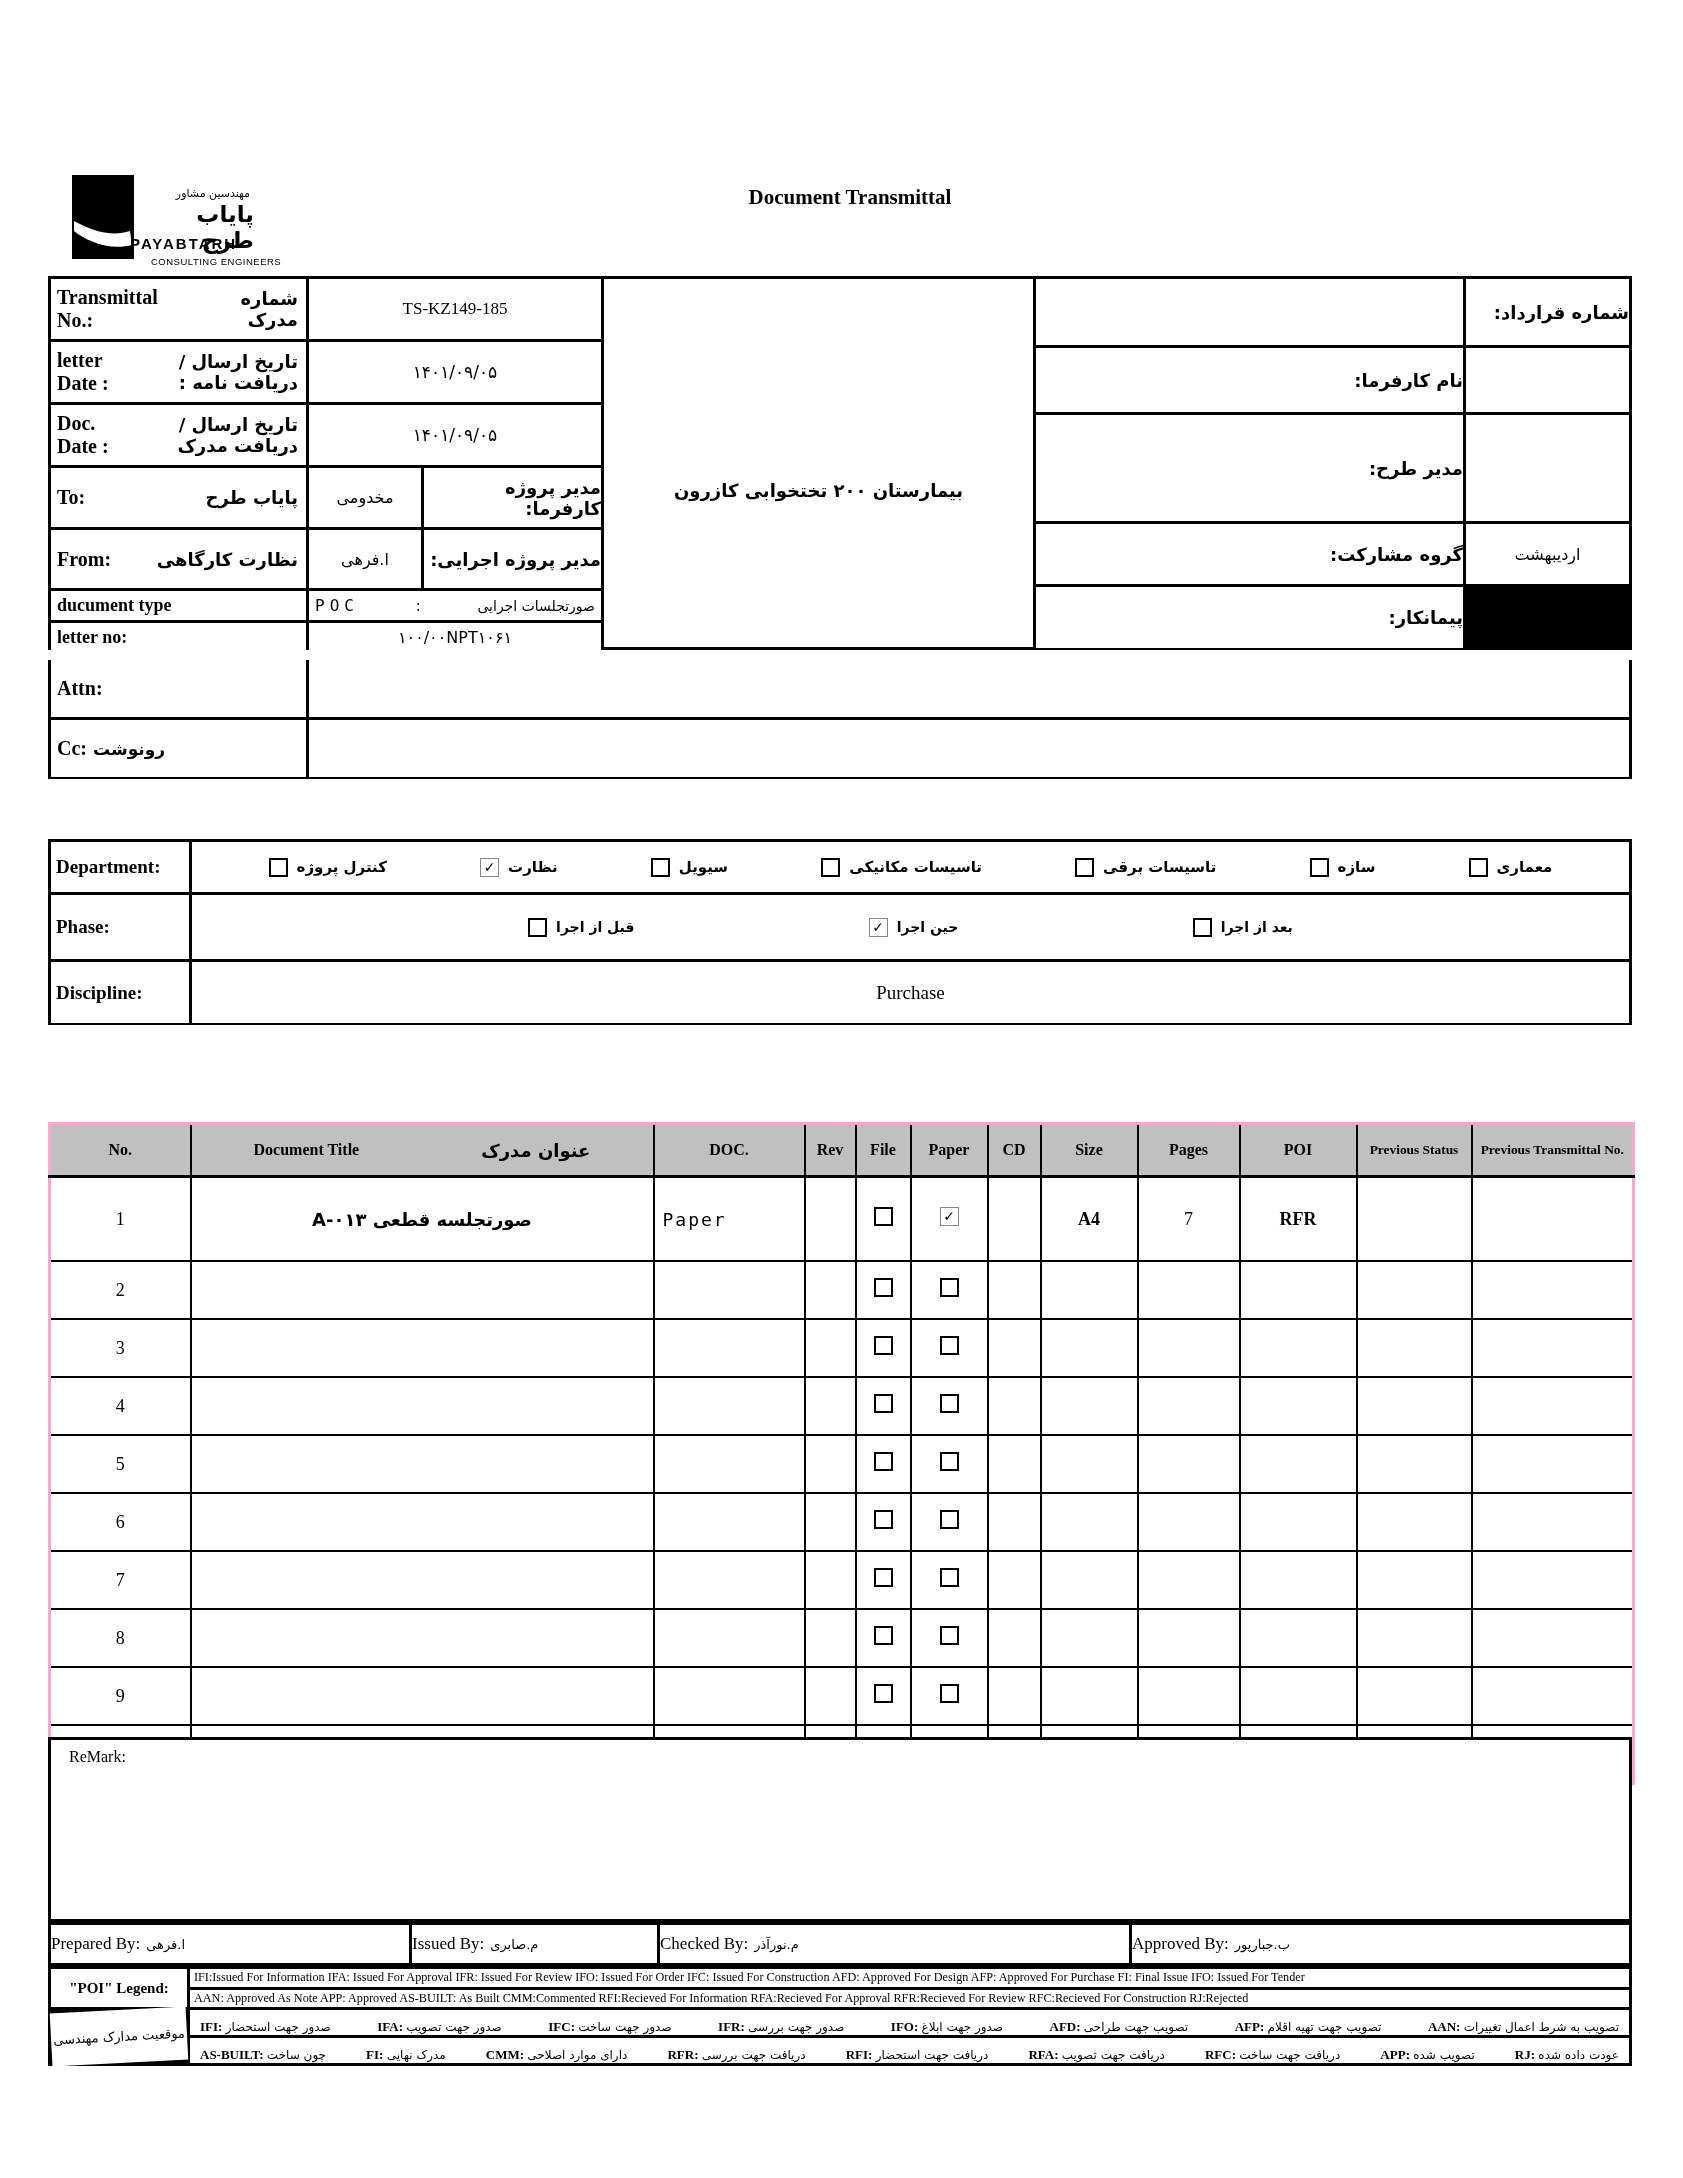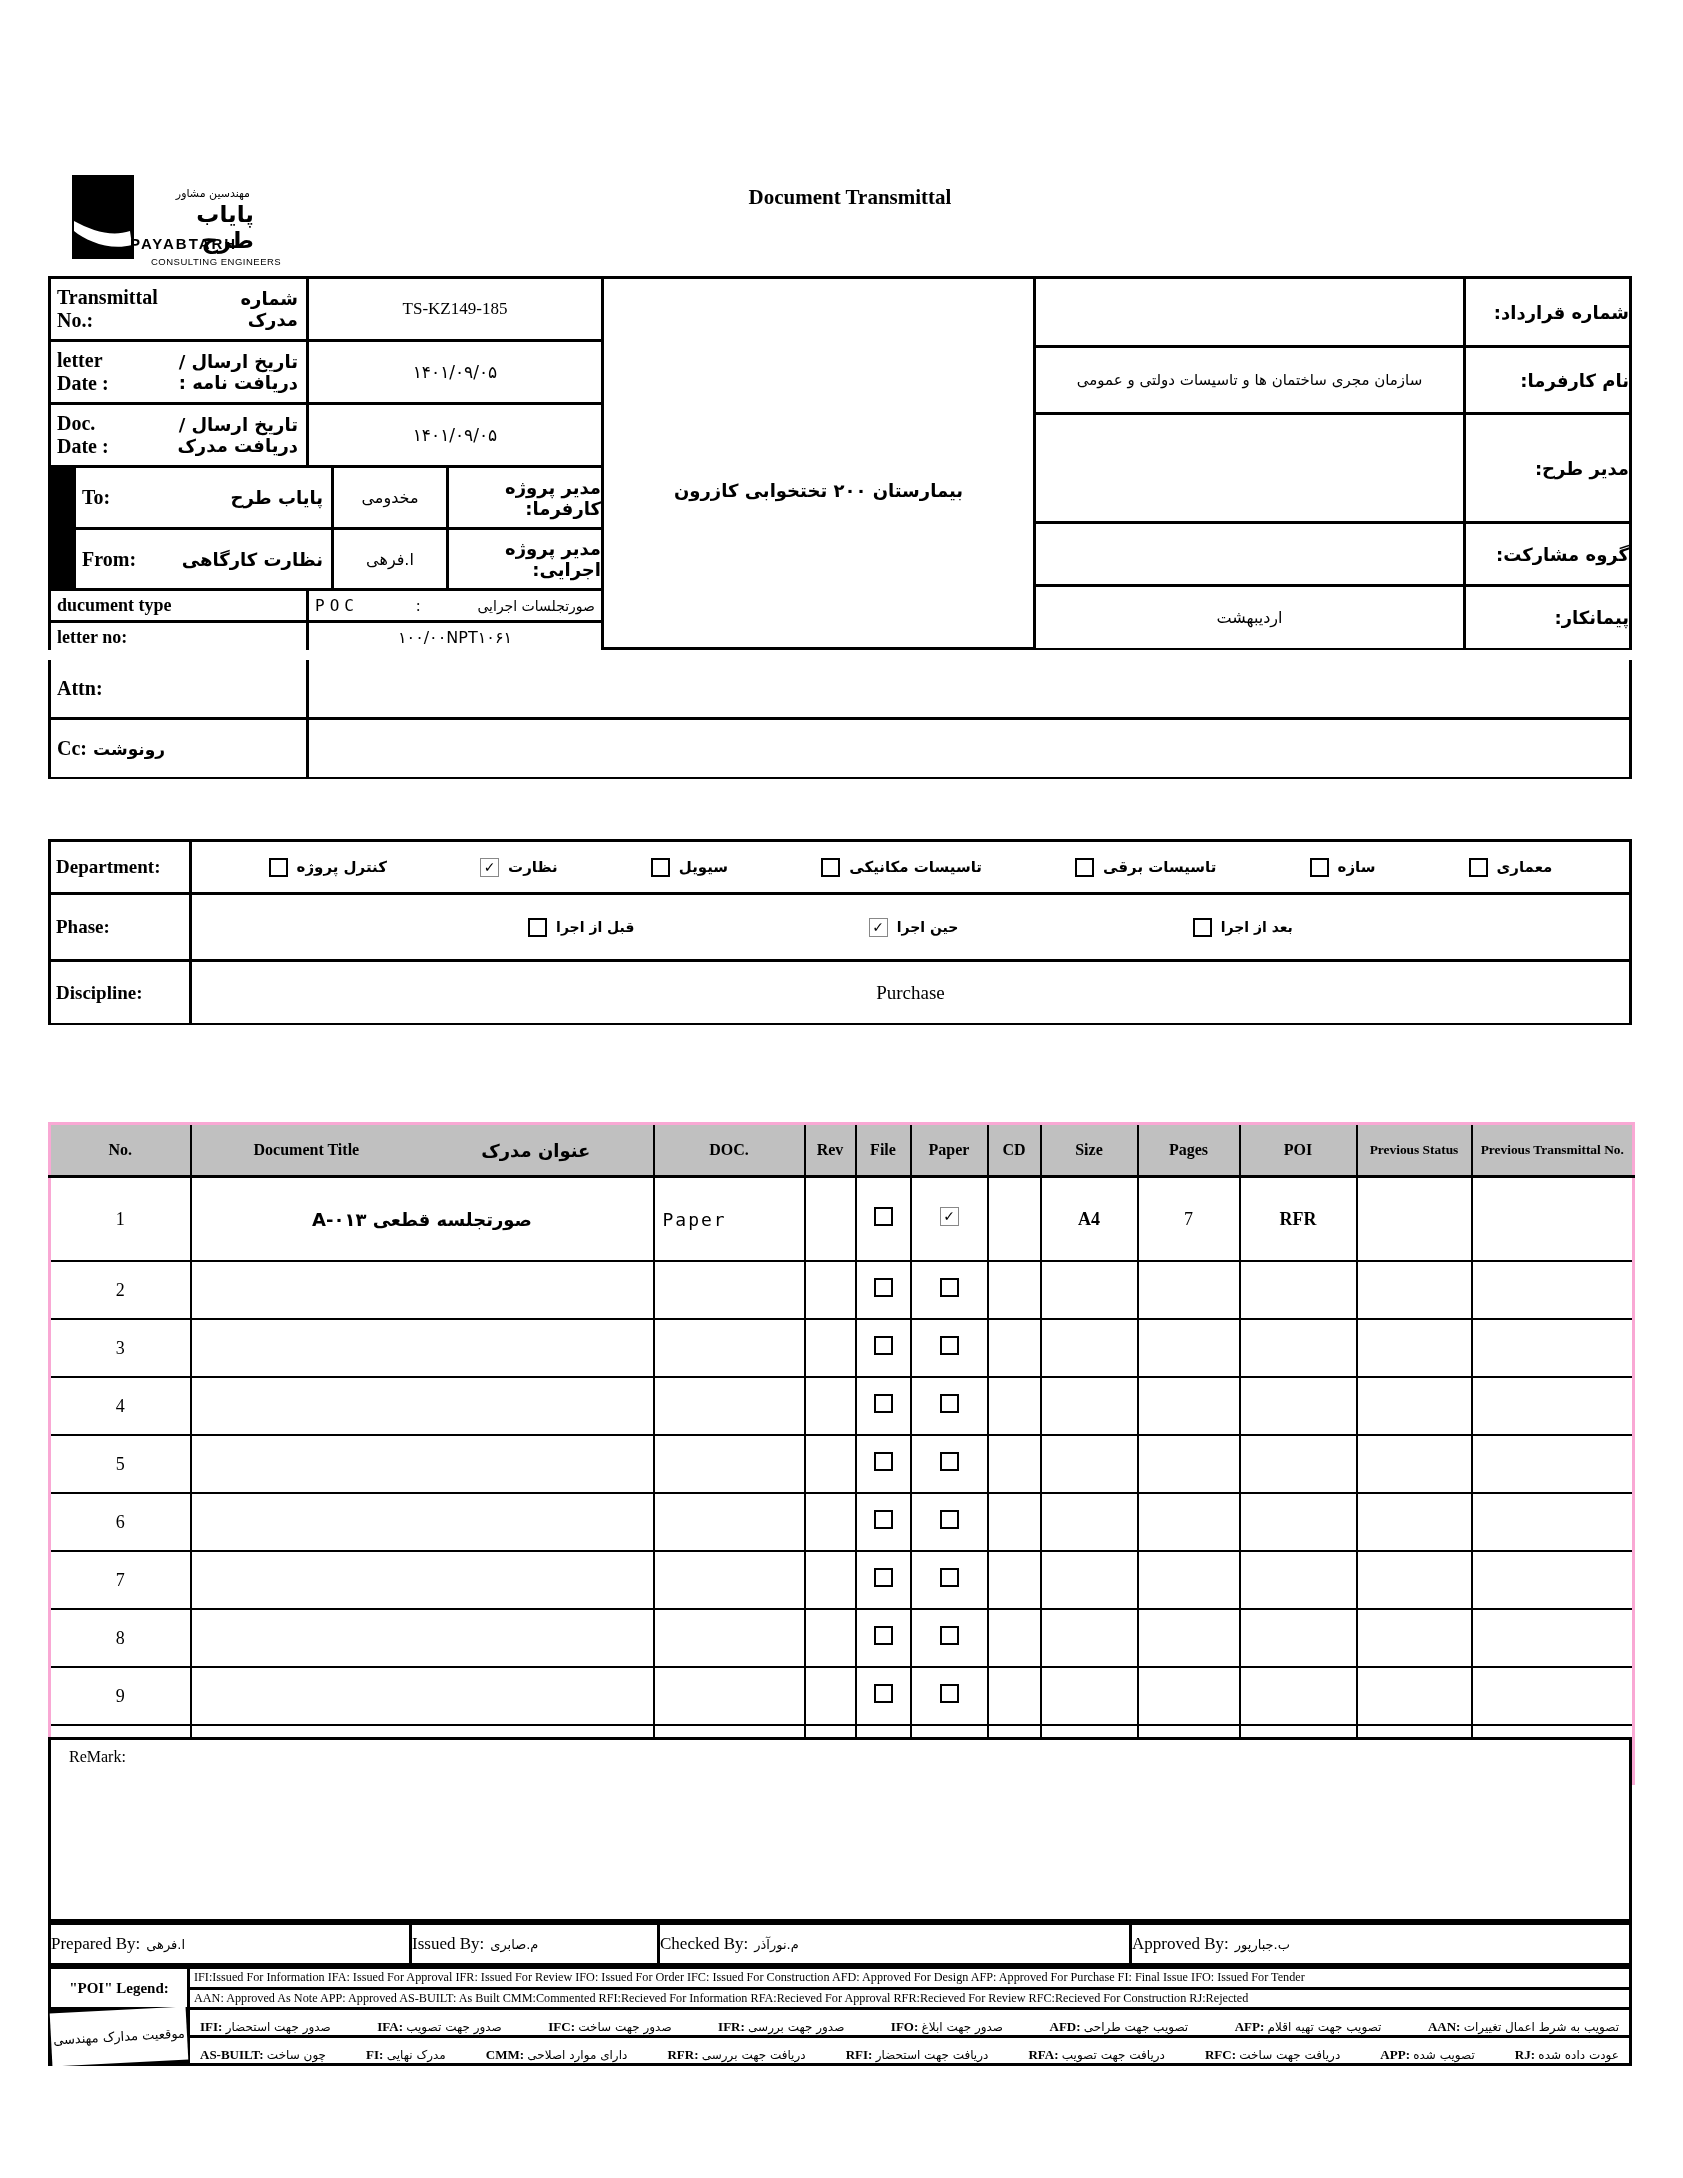--- a/index.html
+++ b/index.html
@@ -17,21 +17,21 @@
   #logo-fa-big{left:139px;top:201px;width:115px;font-size:23px;font-weight:bold;text-align:right;}
   #logo-en{left:130px;top:235px;font-size:15px;font-weight:bold;letter-spacing:2px;font-family:"Liberation Sans","DejaVu Sans",sans-serif;}
   #logo-en-sub{left:151px;top:256px;font-size:9.5px;letter-spacing:0.5px;font-family:"Liberation Sans","DejaVu Sans",sans-serif;}
   
   #doc-title{left:8px;top:185px;width:1684px;text-align:center;font-size:21px;font-weight:bold;}
   
   #hdr{left:48px;top:276px;width:1584px;height:494px;}
   #hdr-left{left:0;top:0;width:556px;height:374px;padding:3px;box-sizing:border-box;display:grid;grid-template-rows:60px 60px 60px 59px 58px 29px 29px;gap:3px;}
   .hrow{display:grid;gap:3px;}
   .hrow.r3{grid-template-columns:255px 1fr;}
-  .hrow.r5{grid-template-columns:255px 112px 1fr;margin-left:25px;}
+  .hrow.r5{grid-template-columns:255px 112px 1fr;}
   .lblcell{display:flex;align-items:center;justify-content:space-between;padding:0 8px 0 6px;}
   .lblcell .en{font-size:20px;font-weight:bold;}
   .lblcell .fa{font-size:18px;font-weight:bold;}
   .valcell{display:flex;align-items:center;justify-content:center;font-size:17px;}
   .valcell.ltr{direction:ltr;}
   .midname{display:flex;align-items:center;justify-content:center;font-size:16px;}
   .rolecell{display:flex;align-items:center;justify-content:flex-start;font-size:18px;font-weight:bold;}
   .smalllbl{display:flex;align-items:center;padding-left:6px;font-size:18px;font-weight:bold;}
   .doctypeval{display:flex;align-items:center;justify-content:space-between;padding:0 6px;font-size:16px;}
   .doctypeval .poc{font-family:"DejaVu Sans Mono",monospace;letter-spacing:5px;font-size:16px;}
@@ -158,21 +158,20 @@
     </div>
   </div>
 
   <div class="abs frame" id="hdr-mid">
     <div class="cellw fa">بیمارستان ۲۰۰ تختخوابی کازرون</div>
   </div>
 
   <div class="abs frame" id="hdr-right">
     <div class="cellw rval fa"></div>
     <div class="cellw rlbl fa">شماره قرارداد:</div>
-    <div class="cellw rval fa">سازمان مجری ساختمان ها و تاسیسات دولتی و عمومی</div>
     <div class="cellw rlbl fa">نام کارفرما:</div>
     <div class="cellw rval fa"></div>
     <div class="cellw rlbl fa">مدیر طرح:</div>
     <div class="cellw rval fa"></div>
     <div class="cellw rlbl fa">گروه مشارکت:</div>
     <div class="cellw rval fa" style="font-size:16px;">اردیبهشت</div>
     <div class="cellw rlbl fa" style="padding-left:24px;">پیمانکار:</div>
   </div>
 
   <div class="abs frame" id="hdr-bottom">

